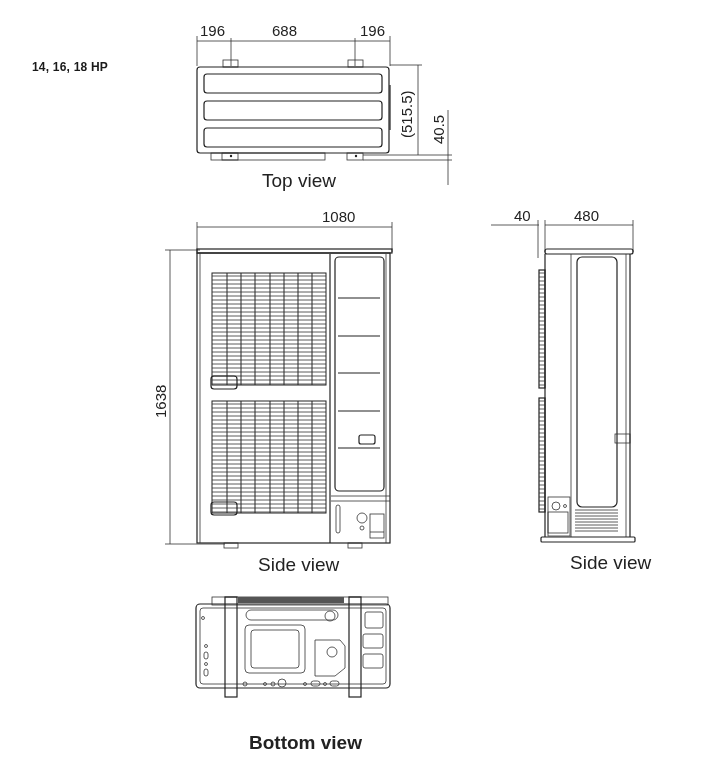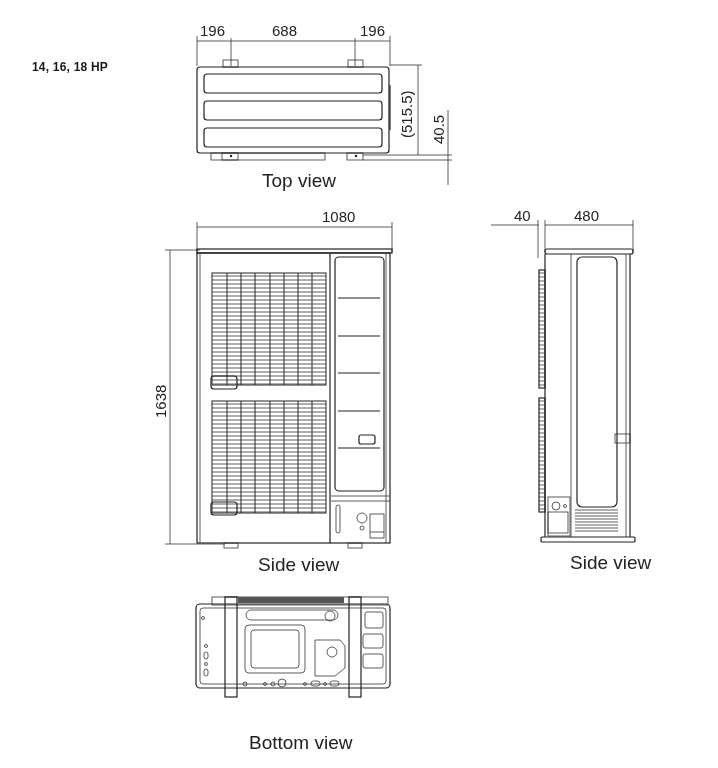--- a/index.html
+++ b/index.html
@@ -315,13 +315,13 @@
 <div class="abs view-label" style="left:262px; top:170px;">Top view</div>
 
 <div class="abs dim" style="left:279px; top:208px;margin-left:43px;">1080</div>
 <div class="abs dim dim-v" style="left:152px; top:418px;">1638</div>
 <div class="abs view-label" style="left:258px; top:554px;">Side view</div>
 
 <div class="abs dim" style="left:514px; top:207px;">40</div>
 <div class="abs dim" style="left:574px; top:207px;">480</div>
 <div class="abs view-label" style="left:570px; top:552px;">Side view</div>
 
-<div class="abs view-label" style="left:249px; top:732px;">Bottom view</div>
+<div class="abs view-label" style="left:249px; top:732px;font-weight:bold;">Bottom view</div>
 
 </body></html>

